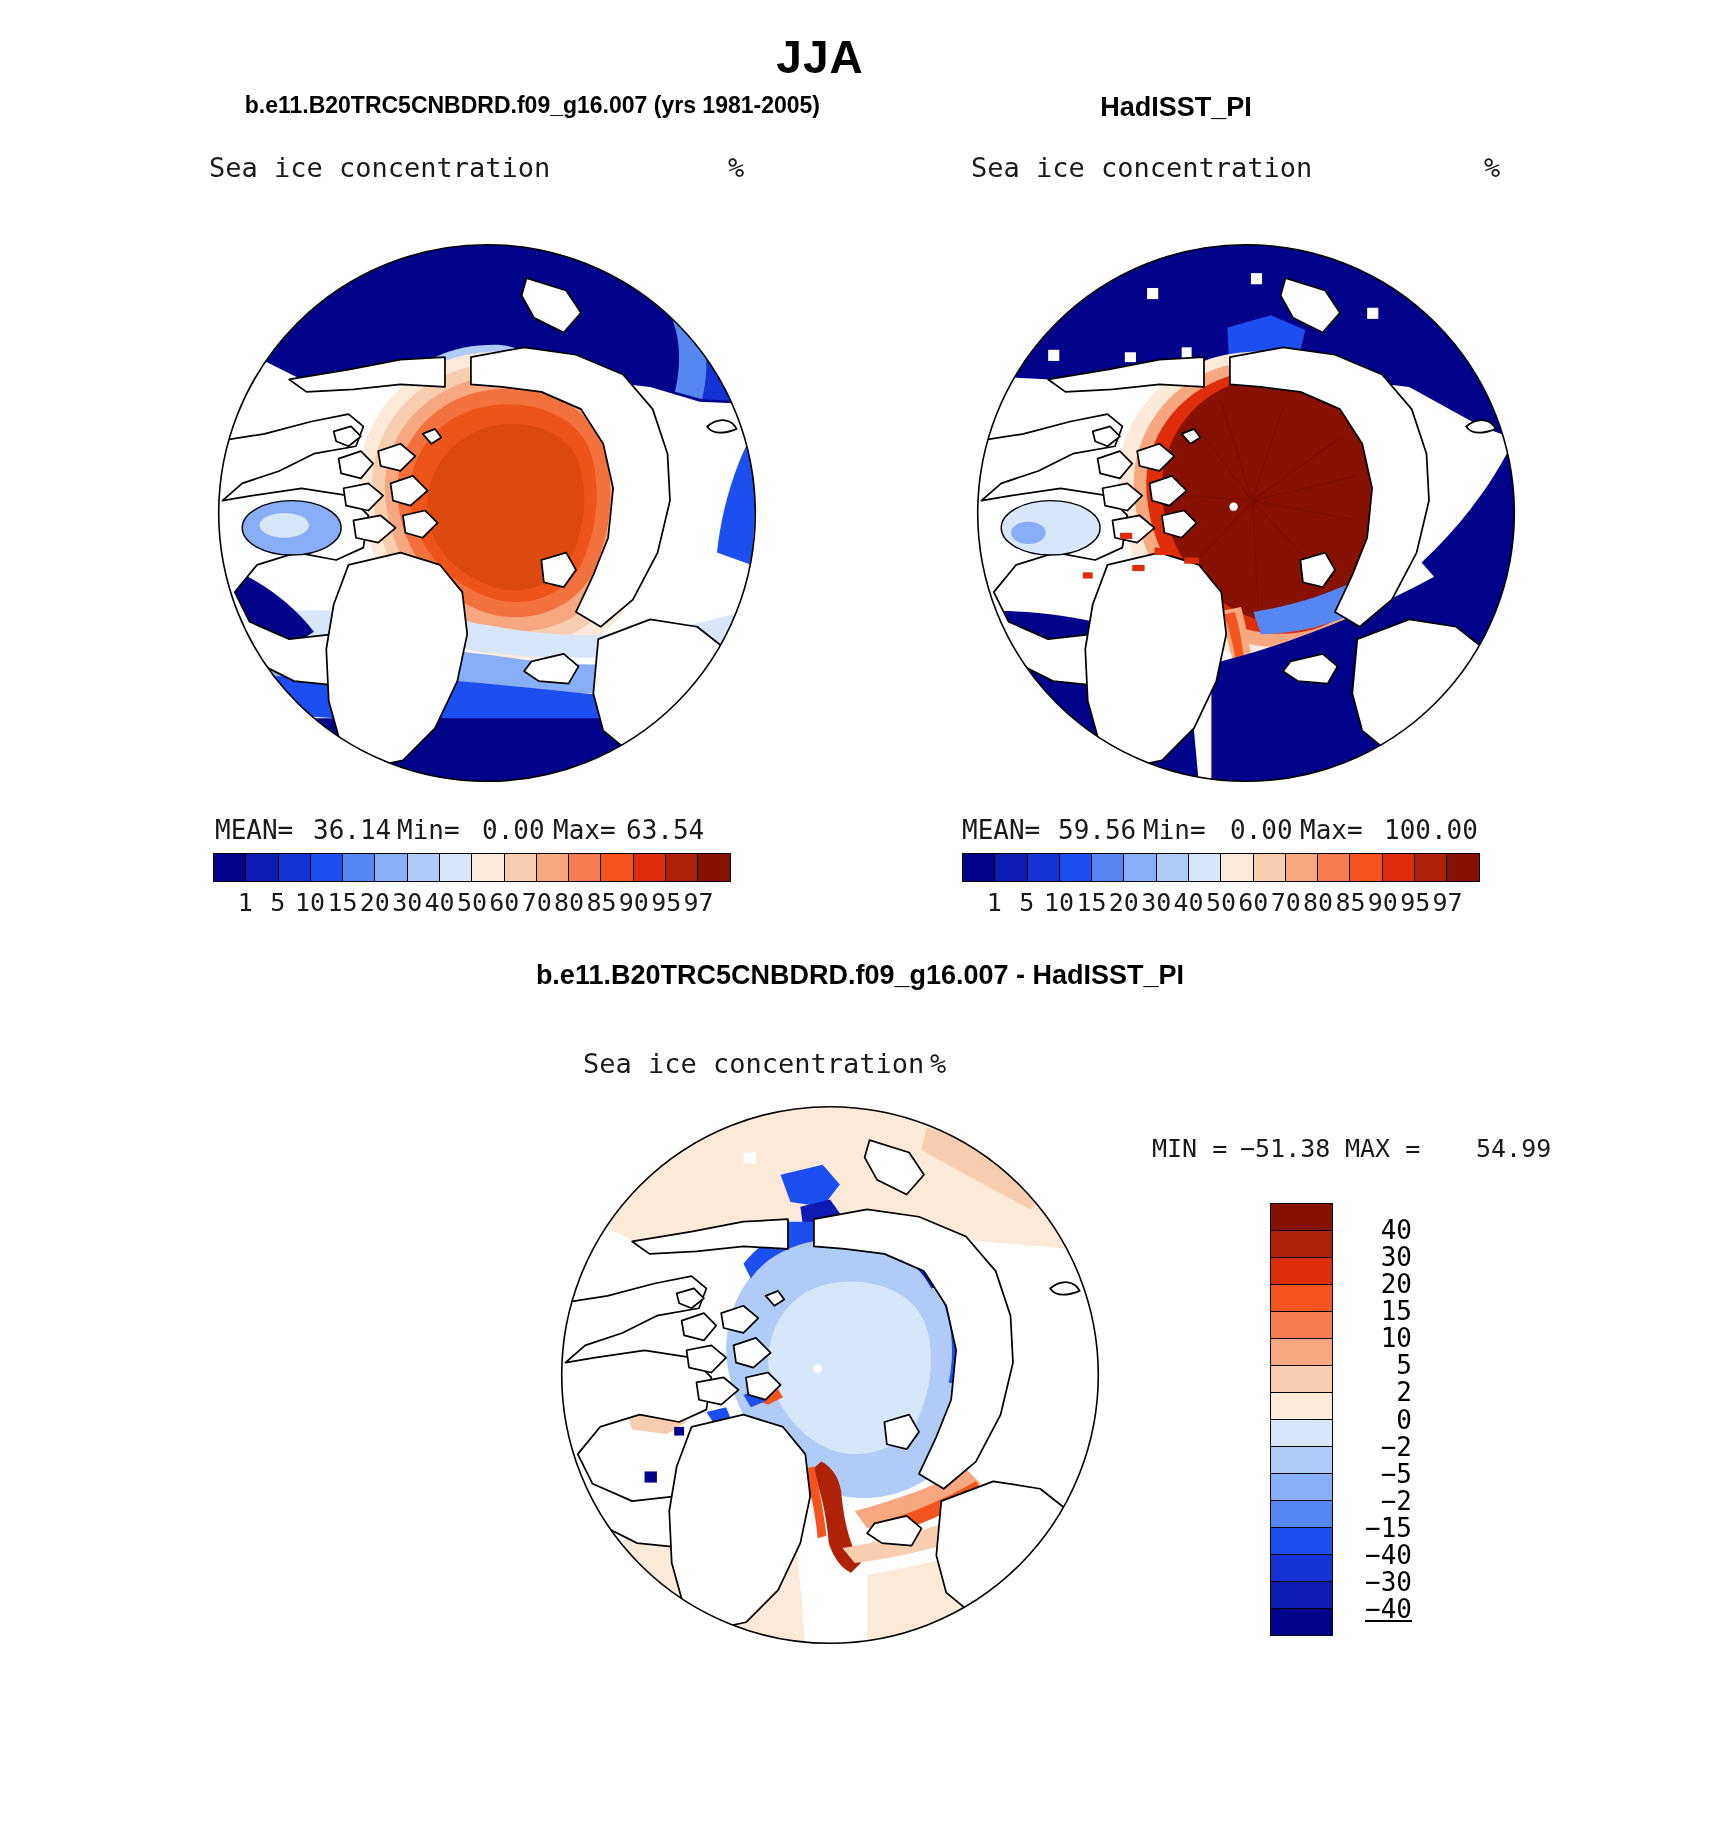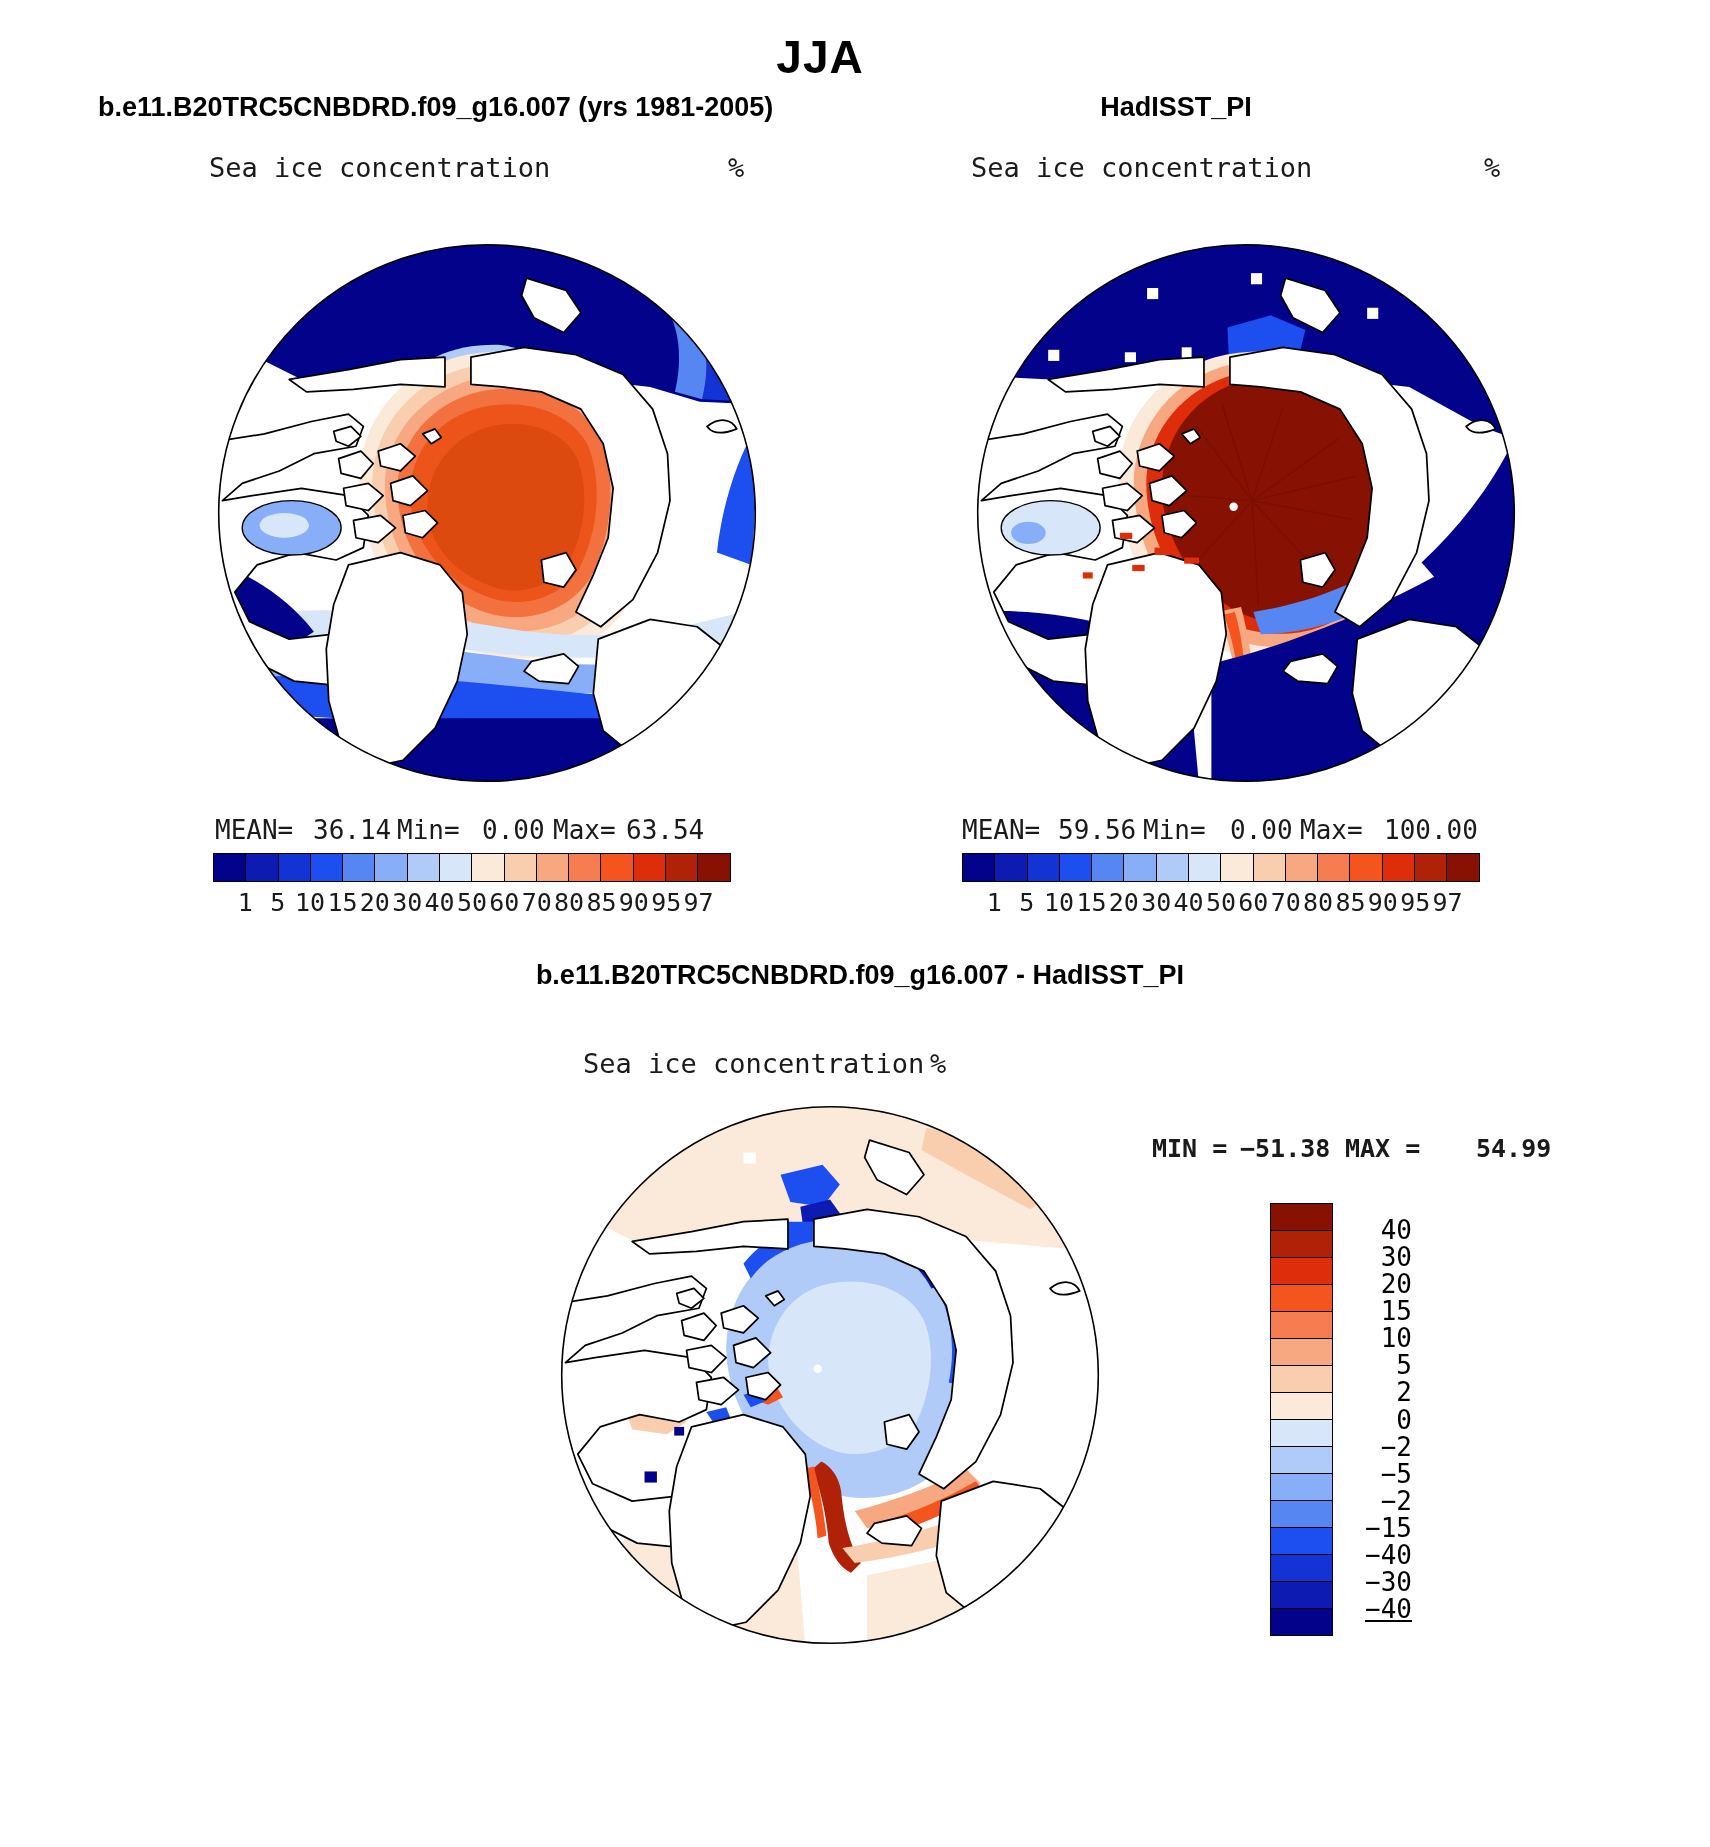--- a/index.html
+++ b/index.html
@@ -1,36 +1,36 @@
 <!DOCTYPE html>
 <html><head>
 <meta charset="utf-8">
 <style>
   html,body{margin:0;padding:0;background:#ffffff;}
   body{width:1710px;height:1847px;position:relative;font-family:"Liberation Sans",sans-serif;color:#000;}
   .abs{position:absolute;}
   .btitle{font-weight:bold;font-family:"Liberation Sans",sans-serif;}
   .ncl{font-family:"DejaVu Sans Mono",monospace;color:#1a1a1a;}
   #jja{top:30px;left:0;width:1640px;text-align:center;font-size:46px;letter-spacing:1px;}
-  #sub-model{top:92px;left:98px;width:722px;text-align:left;font-size:27px;}
+  #sub-model{top:92px;left:98px;width:722px;text-align:right;font-size:23px;}
   #sub-obs{top:92px;left:975px;width:402px;text-align:center;font-size:27px;}
   .fieldlab{font-size:27px;}
   .statrow span{position:absolute;font-size:26px;white-space:pre;}
   .cbar-h{position:absolute;width:518px;height:29px;display:flex;}
   .cb-cell{flex:1;border:1.5px solid #000;box-sizing:border-box;margin-left:-1.5px;}
   .cb-cell:first-child{margin-left:0;}
   .cbar-ticks{position:absolute;width:518px;height:26px;}
   .cb-tick{position:absolute;top:0;transform:translateX(-50%);font-size:25px;font-family:"DejaVu Sans Mono",monospace;}
   #diff-cbar{left:1270px;top:1203px;width:63px;height:433px;display:flex;flex-direction:column;}
   .cbv-cell{flex:1;border:1.5px solid #000;box-sizing:border-box;margin-top:-1.5px;}
   .cbv-cell:first-child{margin-top:0;}
   #diff-cbar-ticks{left:1338px;top:1203px;width:74px;height:433px;}
   .cbv-tick{position:absolute;left:0;width:100%;text-align:right;transform:translateY(-50%);font-size:26px;font-family:"DejaVu Sans Mono",monospace;}
   #diff-stats{top:1134px;left:0;}
-  #diff-stats span{position:absolute;font-size:25px;white-space:pre;font-weight:bold;}
+  #diff-stats span{position:absolute;font-size:25px;white-space:pre;}
   
   .f1{fill:#02028B}.f2{fill:#0D1BB2}.f3{fill:#1433D4}.f4{fill:#1D4FF0}
   .f5{fill:#5586F2}.f6{fill:#88AEF8}.f7{fill:#B0CBF8}.f8{fill:#D8E6FA}
   .f9{fill:#FBE9D9}.f10{fill:#F9CEAF}.f11{fill:#F8A880}
   .f13{fill:#F4551F}.f14{fill:#DE2D0A}.f15{fill:#B02208}.f16{fill:#871103}
   .oOr{fill:#F3703F}.mOr{fill:#ED5419}.core{fill:#DC4A10}
   .land{fill:#ffffff;stroke:#000;stroke-width:1.4;stroke-linejoin:round;}
   .coast{fill:none;stroke:#000;stroke-width:1.3;}
 </style>
 </head>

